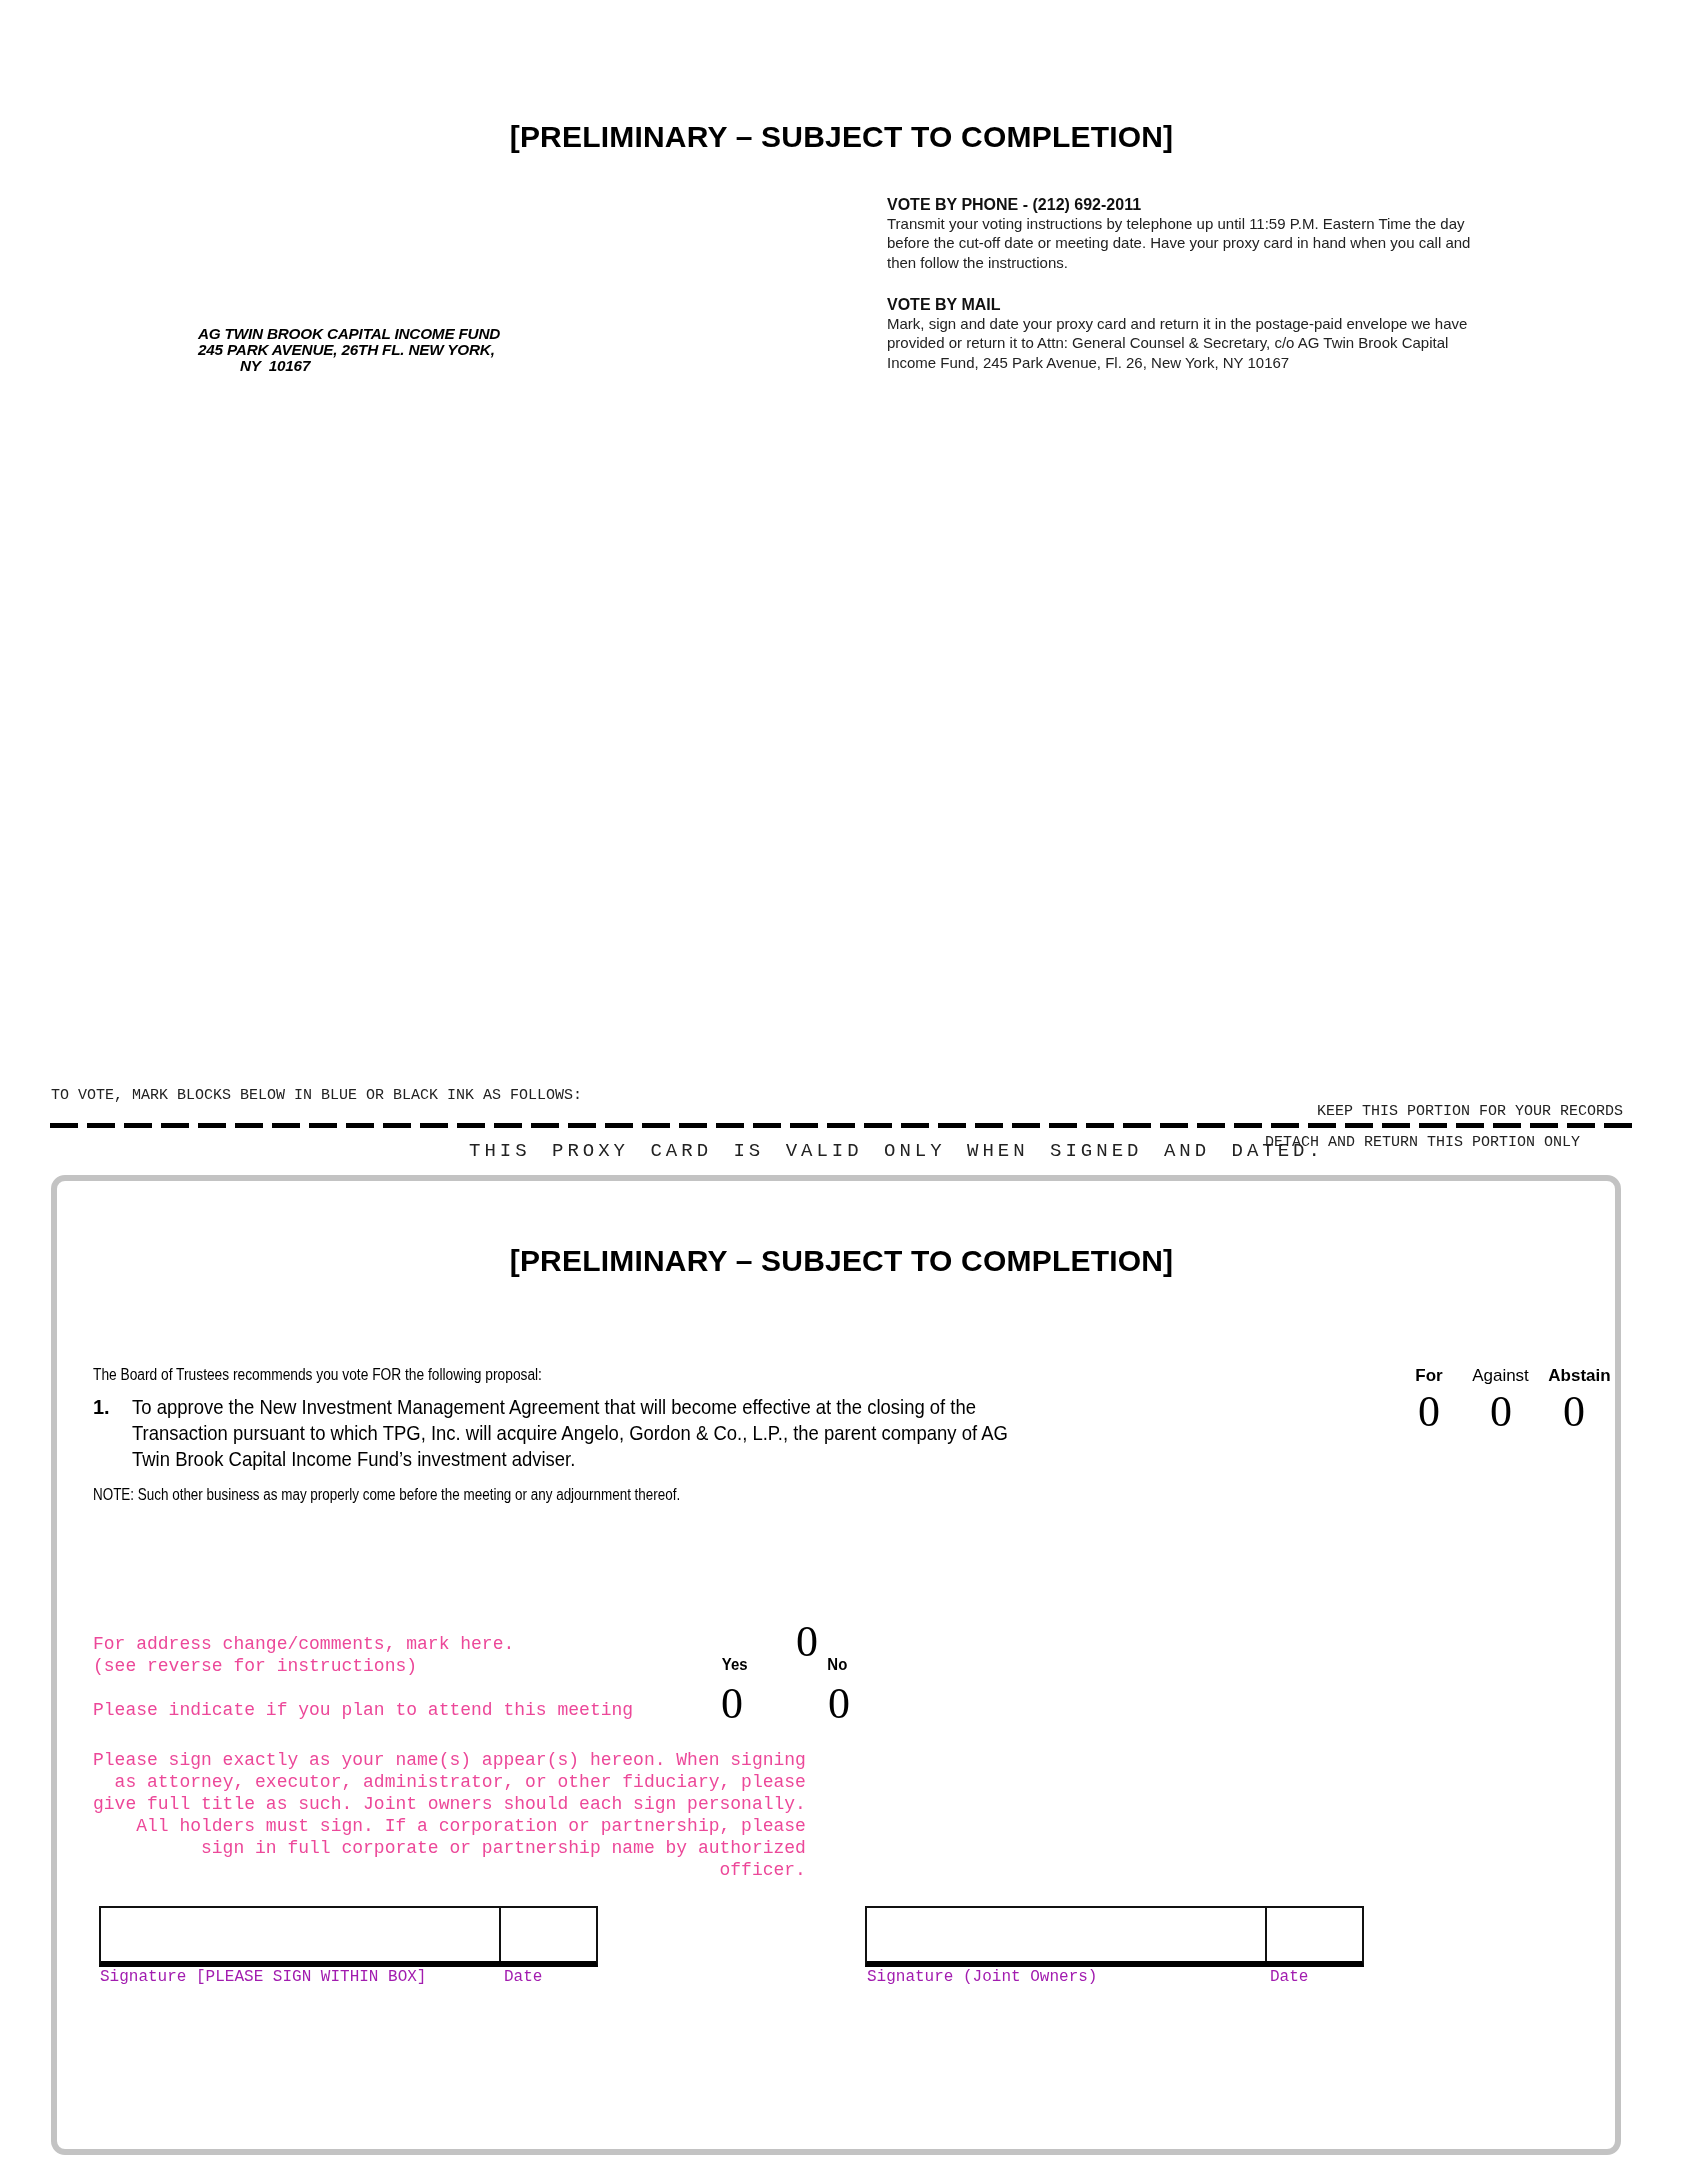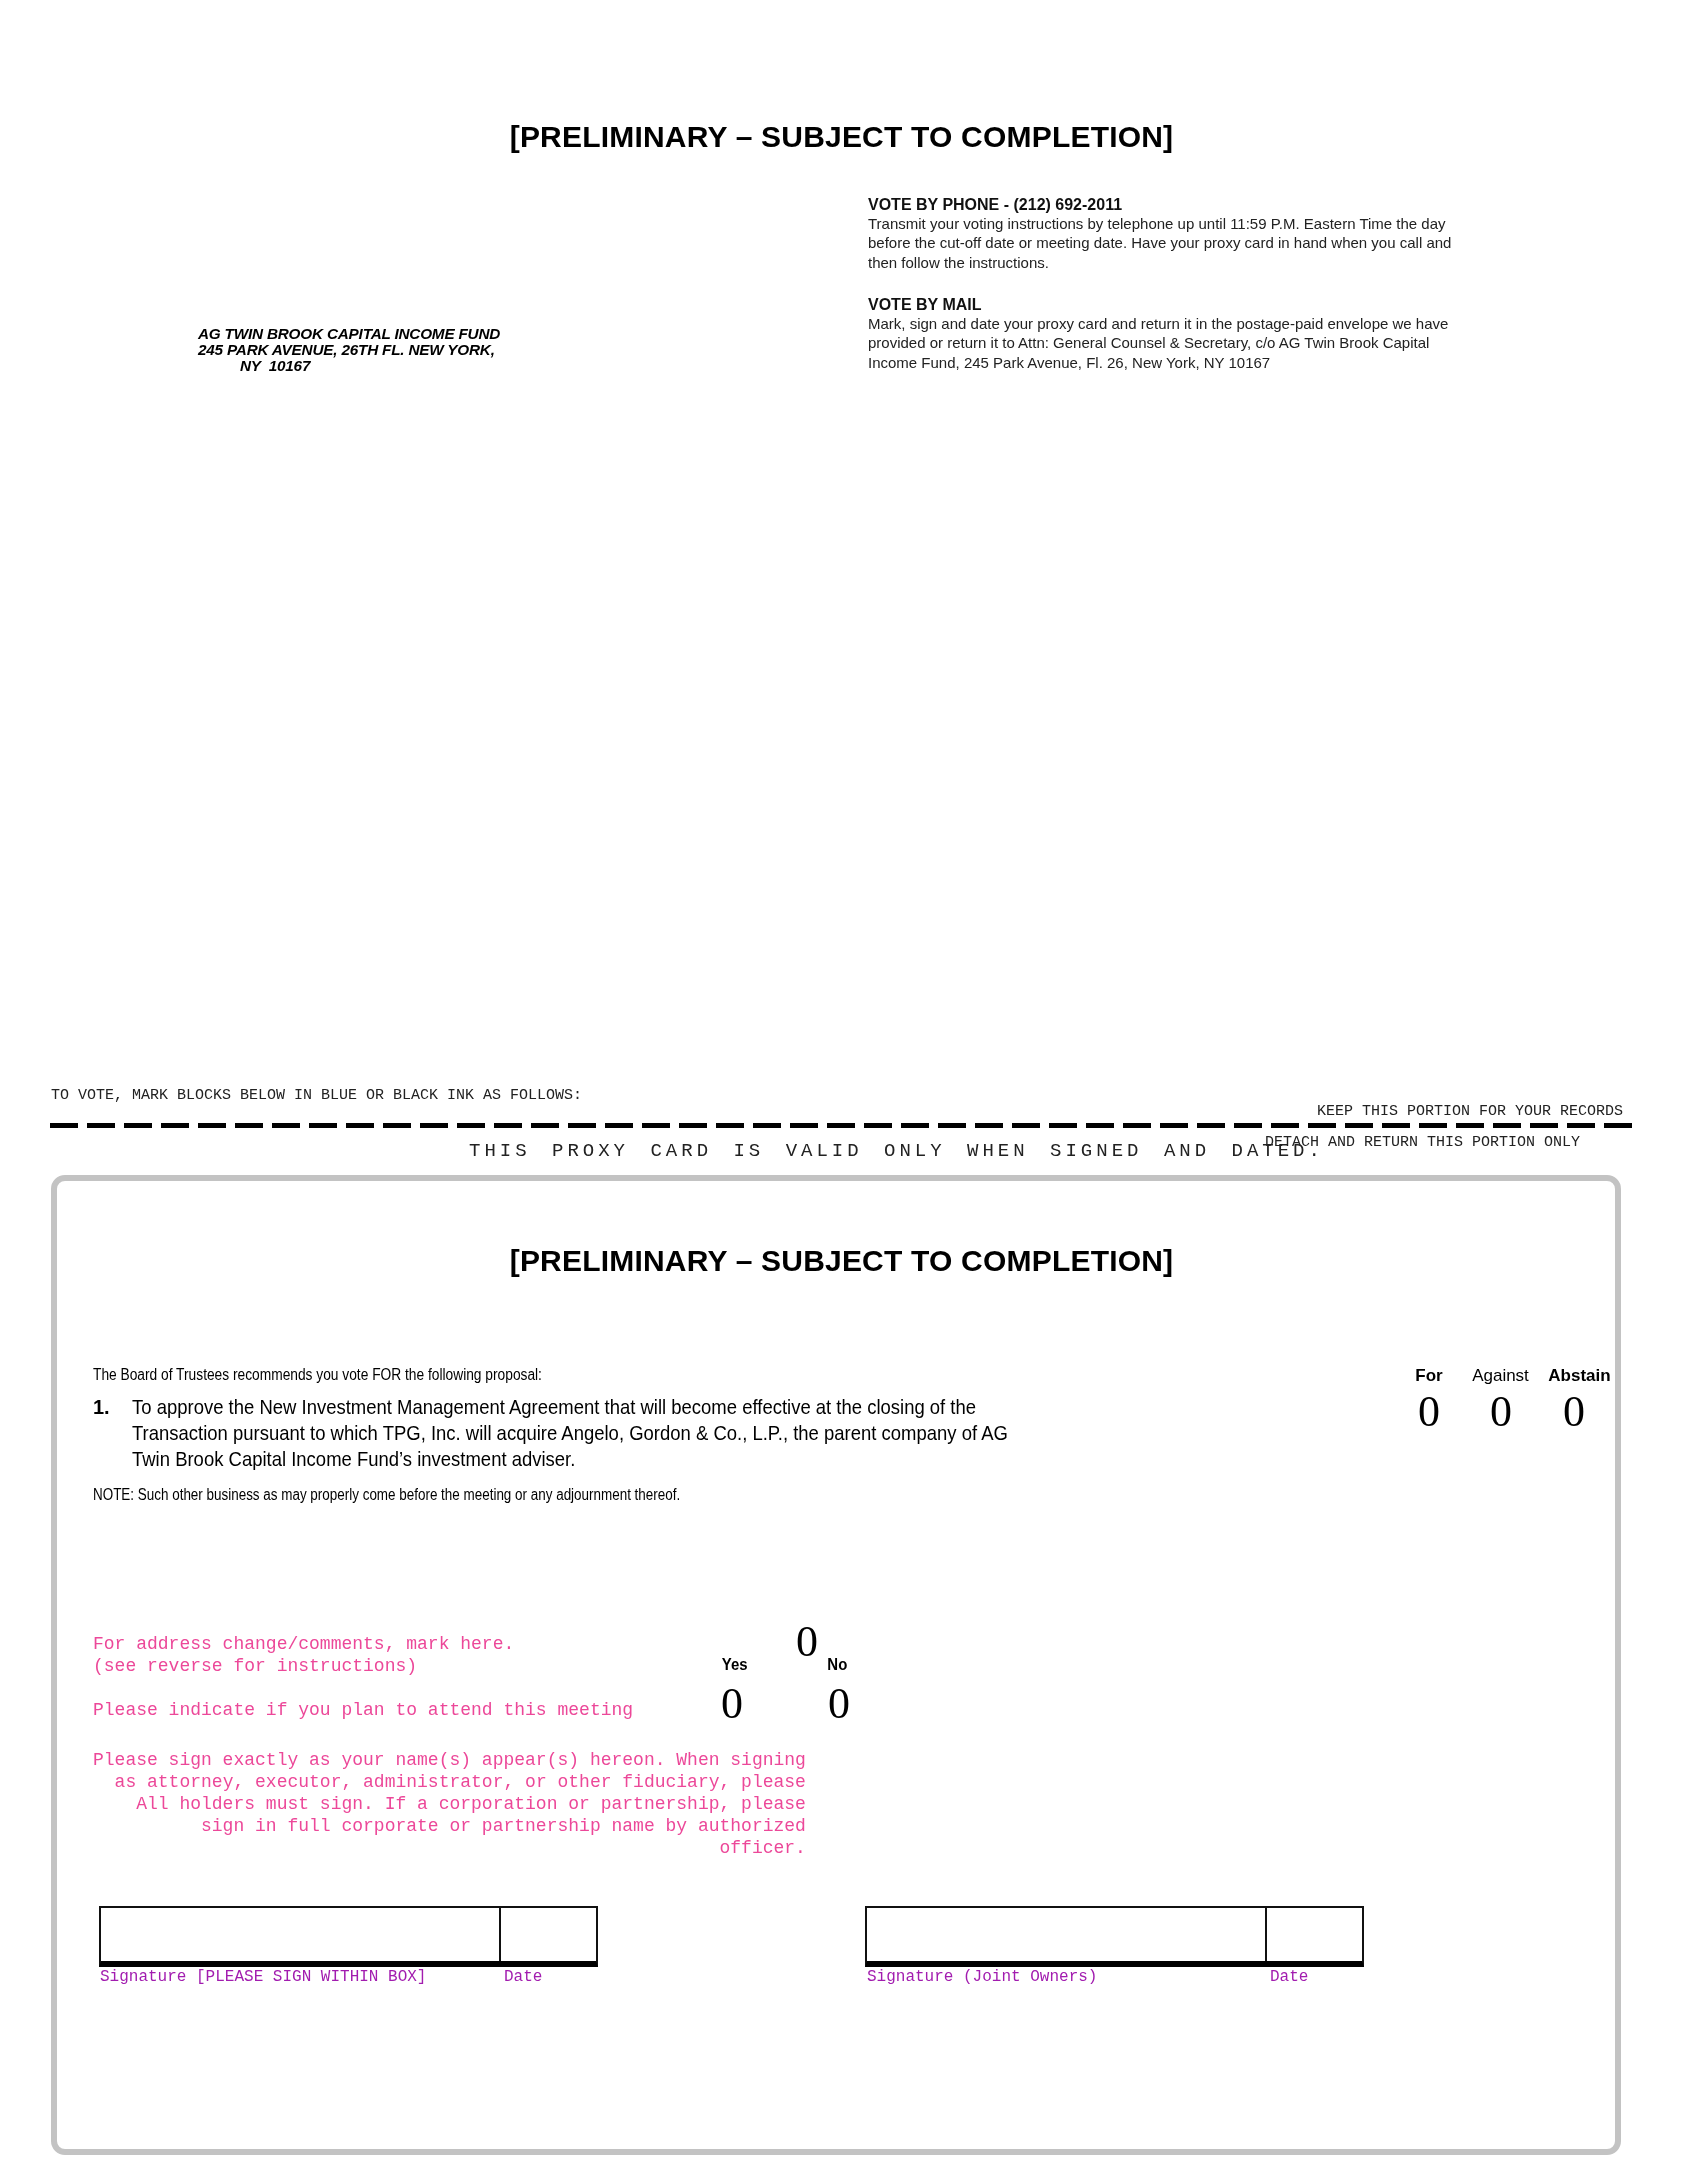--- a/index.html
+++ b/index.html
@@ -1,21 +1,21 @@
 <!DOCTYPE html>
 <html><head>
   <meta charset="utf-8">
   <style>
     html, body { margin: 0; padding: 0; background: #ffffff; }
     body { width: 1683px; height: 2178px; position: relative; overflow: hidden; color: #000; }
     .abs { position: absolute; }
 
     .prelim-title { font-family: "Liberation Sans", sans-serif; font-weight: bold; font-size: 30px; left: 0; width: 1683px; text-align: center; letter-spacing: 0.2px; }
 
-    .vote-block { left: 868px; width: 653px; font-family: "Liberation Sans", sans-serif; color: #111; }
+    .vote-block { left: 887px; width: 653px; font-family: "Liberation Sans", sans-serif; color: #111; }
     .vote-head { font-weight: bold; font-size: 16px; line-height: 19px; }
     .vote-body { font-size: 15px; line-height: 19.3px; color: #222; }
 
     .address { left: 198px; top: 326px; font-family: "Liberation Sans", sans-serif; font-weight: bold; font-style: italic; font-size: 15.3px; line-height: 16px; letter-spacing: -0.2px; }
 
     .mono-sm { font-family: "Liberation Mono", monospace; font-size: 15px; color: #222; }
 
     .dash-line { left: 50px; top: 1123px; width: 1584px; height: 5px;
       background: repeating-linear-gradient(to right, #000 0, #000 28px, transparent 28px, transparent 37px); }
 
@@ -103,20 +103,21 @@
 <div class="abs yn-label" style="left:720px; top:1655px;">Yes</div>
 <div class="abs yn-label" style="left:826px; top:1655px;">No</div>
 
 <div class="abs mono-md" style="left:93px; top:1699px;">Please indicate if you plan to attend this meeting</div>
 <div class="abs oval" style="left:707px; top:1682px; width:50px;">0</div>
 <div class="abs oval" style="left:814px; top:1682px; width:50px;">0</div>
 
 <div class="abs mono-md" style="left:93px; top:1749px;text-align:right;">
   <div>Please sign exactly as your name(s) appear(s) hereon. When signing</div>
   <div>as attorney, executor, administrator, or other fiduciary, please</div>
+  <div>give full title as such. Joint owners should each sign personally.</div>
   <div>All holders must sign. If a corporation or partnership, please</div>
   <div>sign in full corporate or partnership name by authorized</div>
   <div>officer.</div>
 </div>
 
 <div class="abs" style="left:99px; top:1906px; width:499px;">
   <div class="sig-box">
     <div class="sig-main"></div>
     <div class="sig-date"></div>
   </div>

